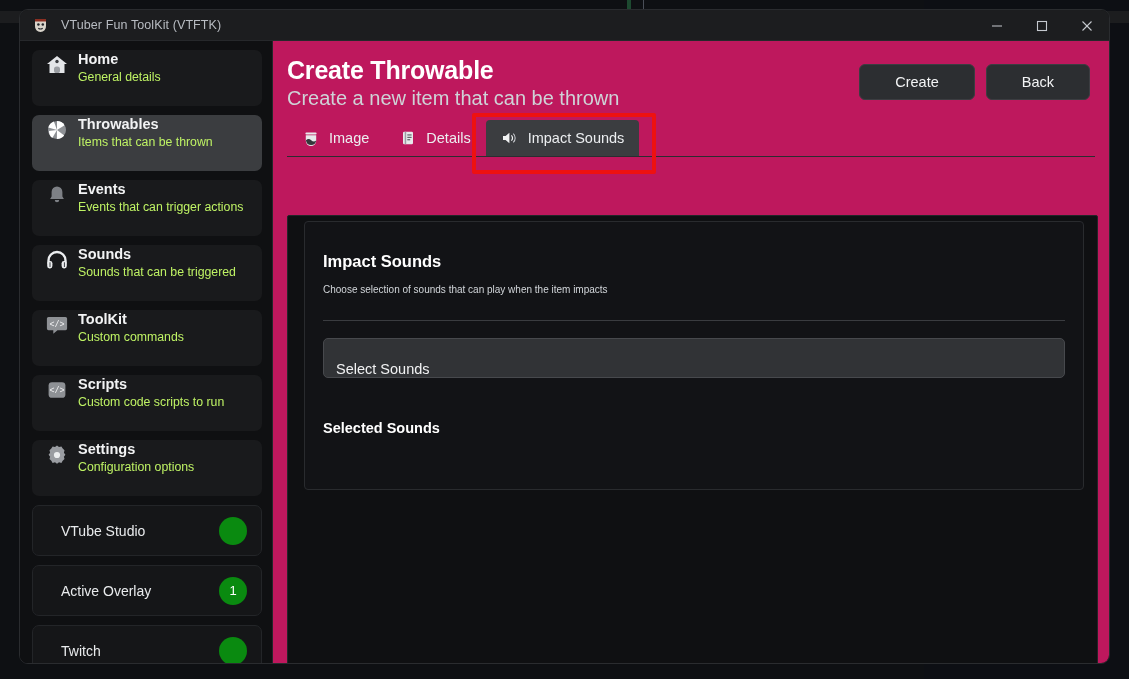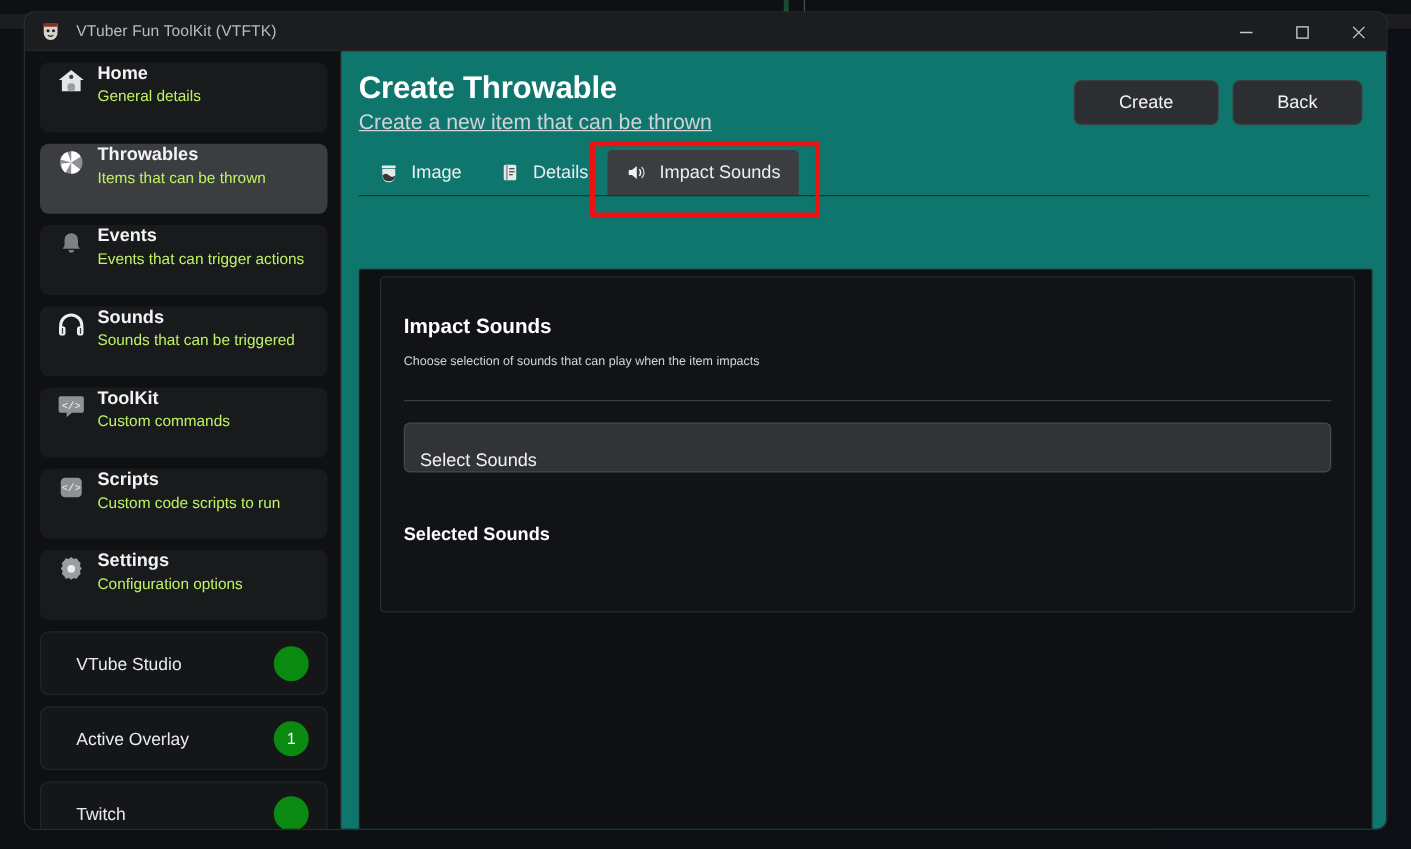--- a/index.html
+++ b/index.html
@@ -123,30 +123,30 @@
     background: #0a8a10;
     display: flex; align-items: center; justify-content: center;
     font-size: 13px; color: #ffffff; font-weight: normal;
   }
 
   
   #main {
     flex: 1 1 auto;
     position: relative;
     padding: 13px 14px 0 14px;
-    background: #0f766e;
+    background: #be185d;
   }
   #head-row { display: flex; align-items: flex-start; }
   #head-left { flex: 1 1 auto; }
   #page-title {
     font-size: 25px; font-weight: bold; color: #ffffff; line-height: 32px;
     letter-spacing: -.2px;
   }
   #page-sub {
-    font-size: 17px; color: #cfd3d7; line-height: 20px; margin-top: 2px; text-decoration: underline;
+    font-size: 20px; color: #cfd3d7; line-height: 20px; margin-top: 2px;
   }
   #head-actions { display: flex; gap: 11px; padding-top: 10px; padding-right: 5px; }
   .hbtn {
     background: #2c2e31;
     border: 1px solid #3b3d41;
     border-radius: 6px;
     color: #f3f4f5;
     font-size: 14.5px;
     padding: 9px 35px;
     font-family: "Liberation Sans", sans-serif;

